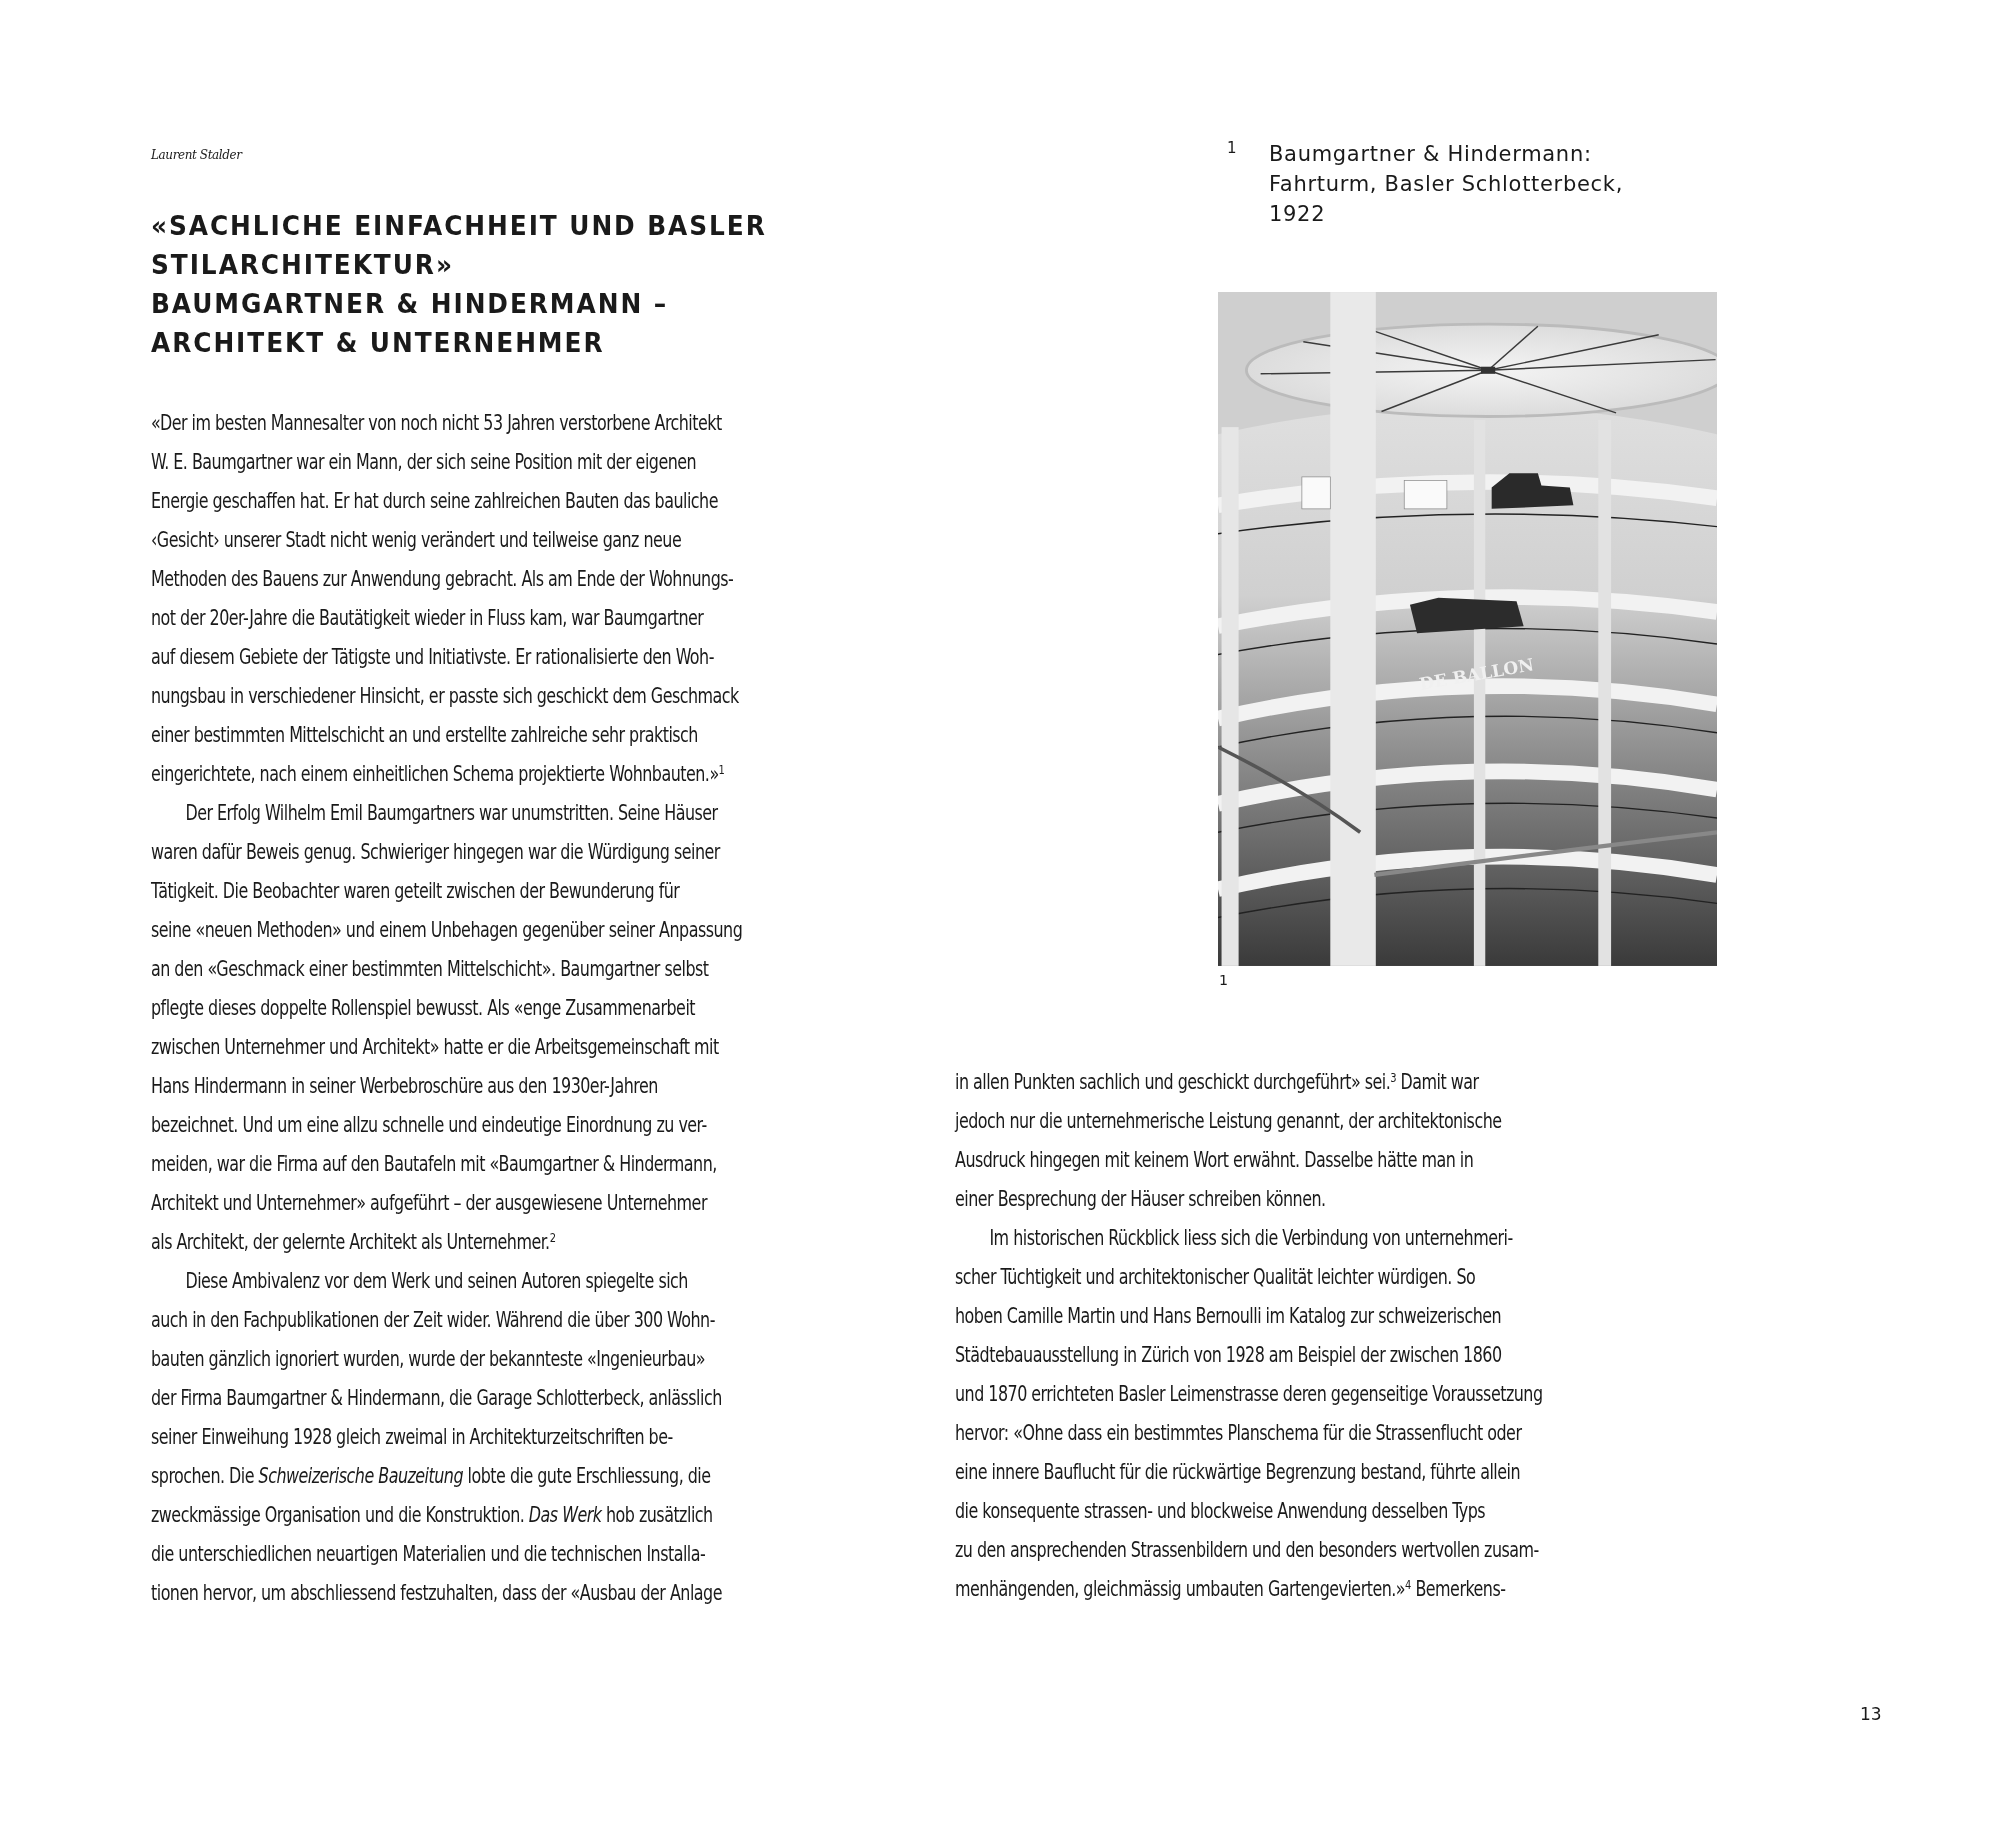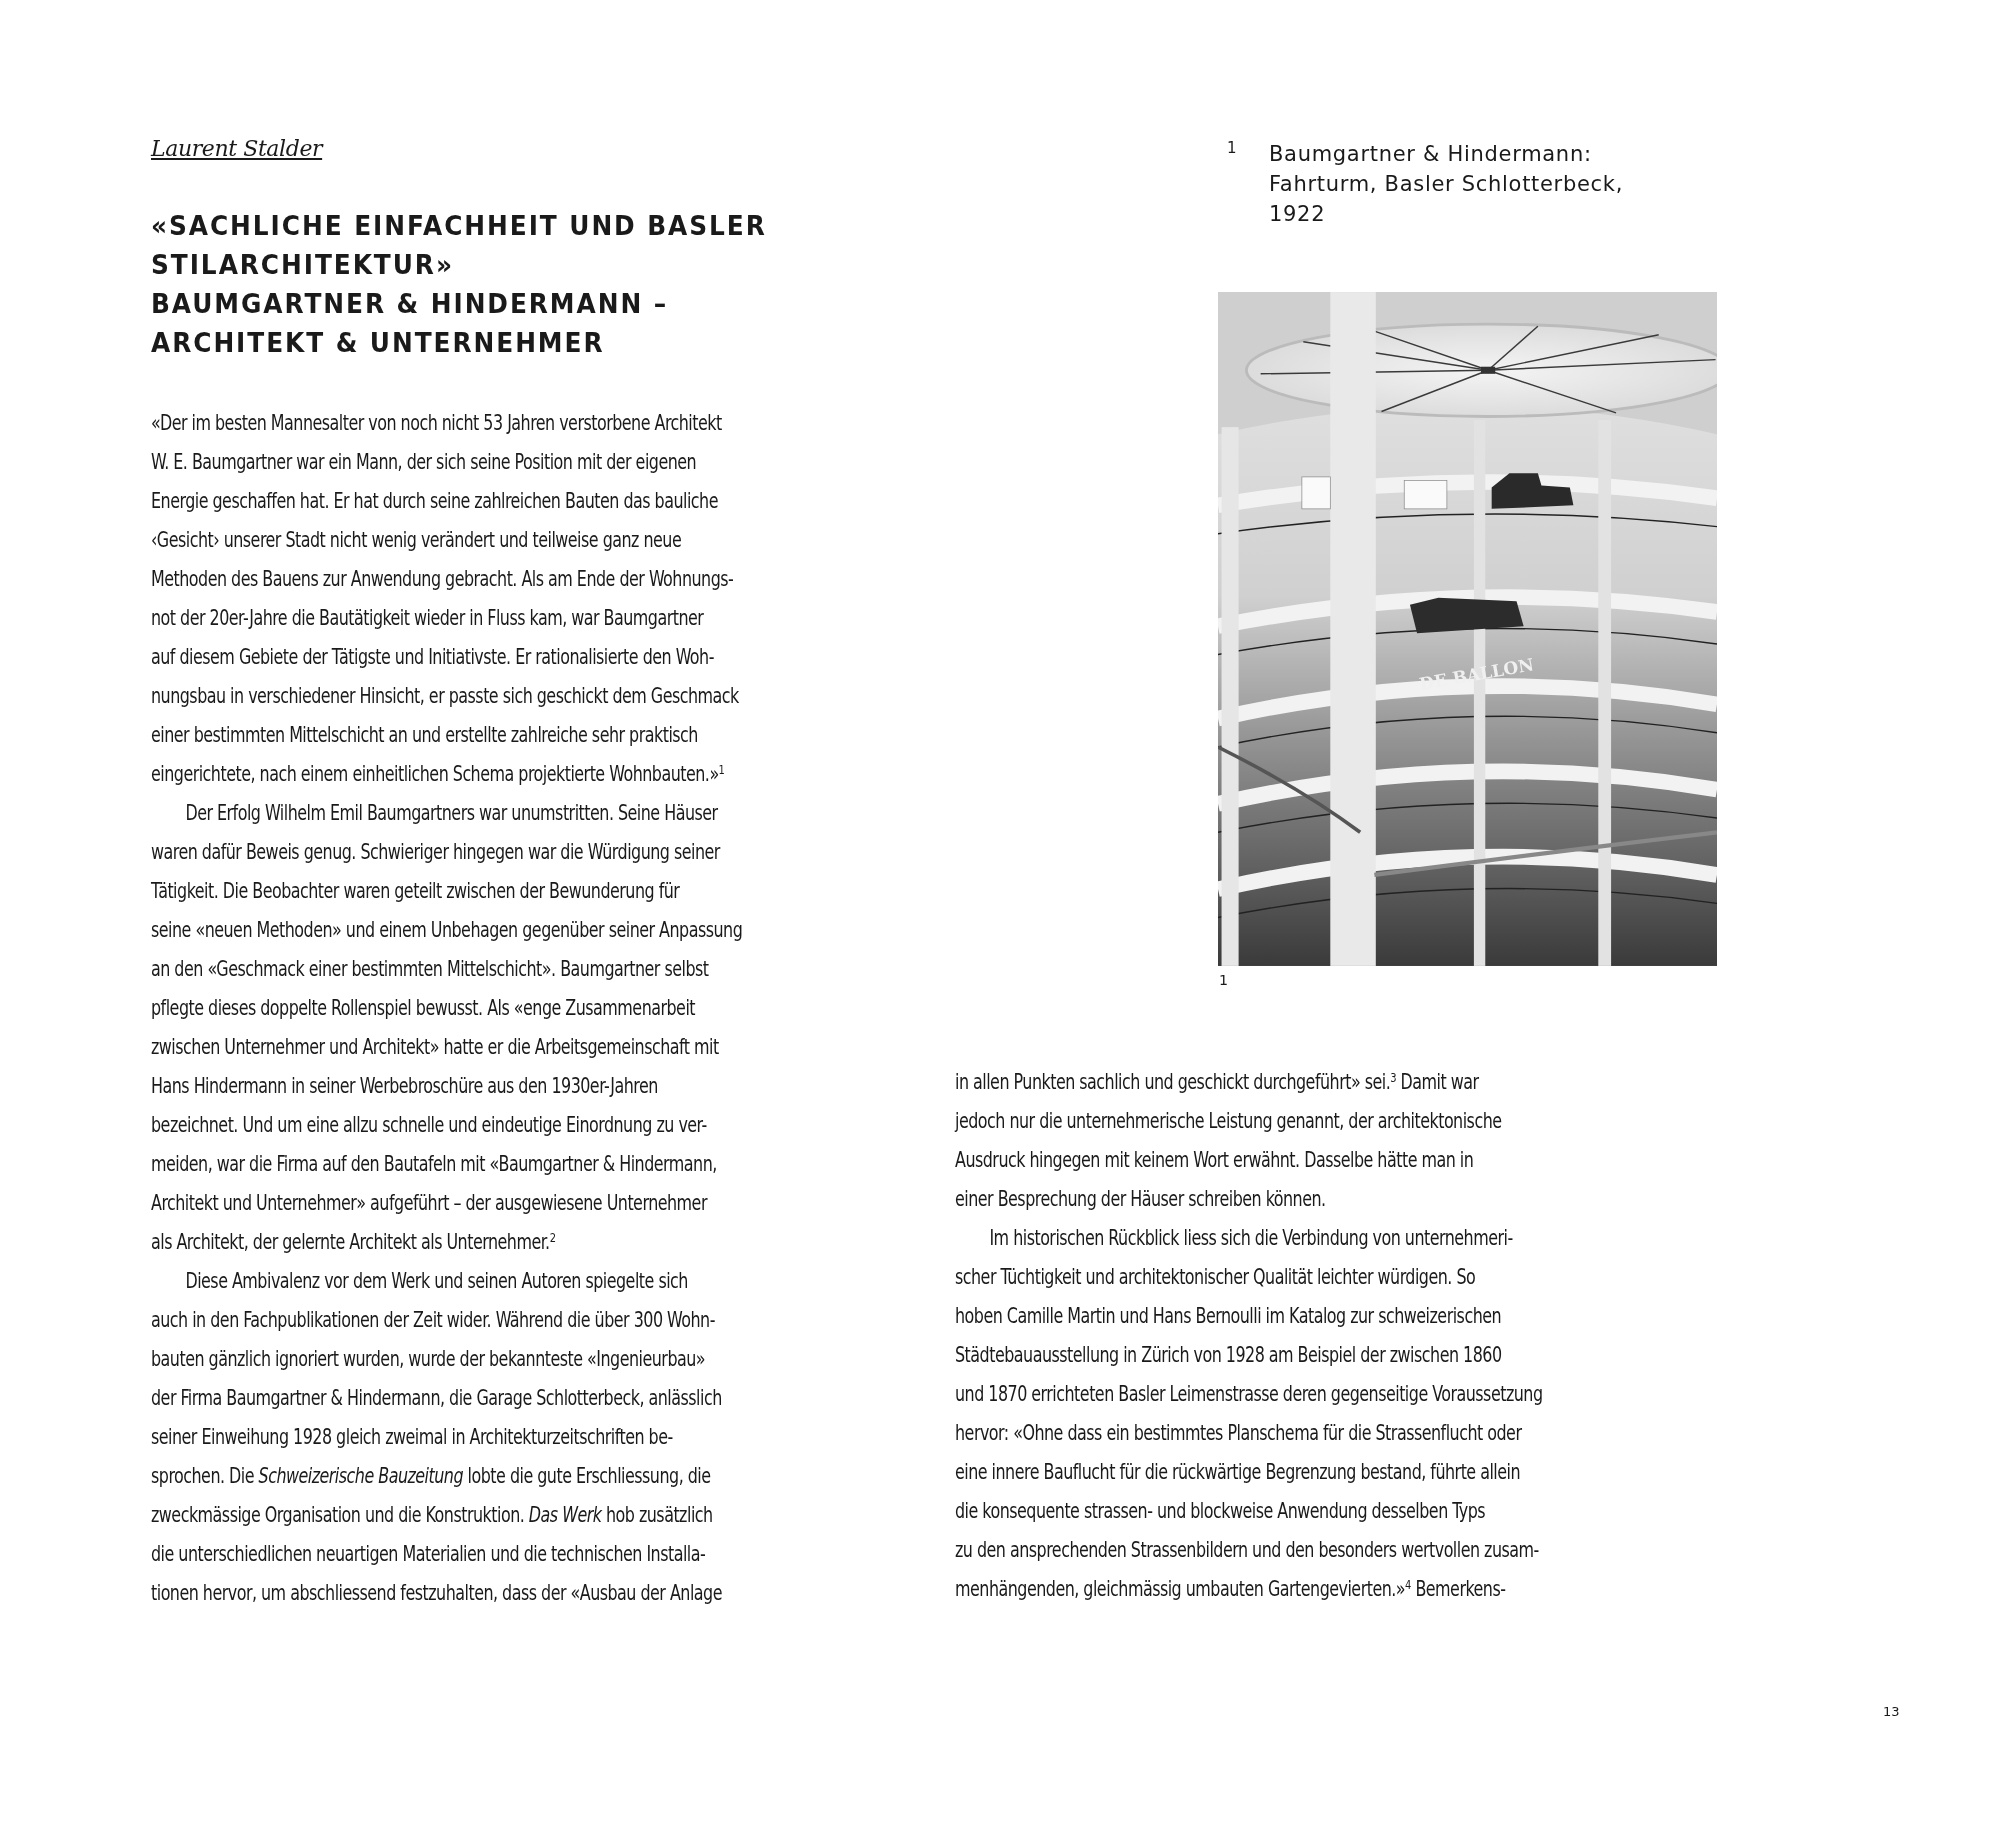--- a/index.html
+++ b/index.html
@@ -1,31 +1,31 @@
 <!DOCTYPE html>
 <html style="font-size:11.4px"><head>
 <meta charset="utf-8">
 <style>
   html, body { margin: 0; padding: 0; background: #ffffff; }
   body { width: 2015px; height: 1847px; position: relative; overflow: hidden; color: #1a1a1a; }
-  .author { position: absolute; left: 151px; top: 136px; font-family: "DejaVu Serif", serif; font-style: italic; font-size: 22px; letter-spacing: -0.4px; text-decoration: underline; }
+  .author { position: absolute; left: 151px; top: 148px; font-family: "DejaVu Serif", serif; font-style: italic; font-size: 12px; letter-spacing: -0.4px; }
   .title { position: absolute; left: 151px; top: 206px; font-family: "DejaVu Sans", sans-serif; font-weight: bold; font-size: 27px; line-height: 39px; letter-spacing: 2.1px; margin: 0; transform: scaleX(0.92); transform-origin: left top; }
   .title div { white-space: nowrap; }
   .col { position: absolute; font-family: "DejaVu Sans Condensed", "DejaVu Sans", sans-serif; font-size: 20.6px; line-height: 39px; letter-spacing: -0.6px; }
   .col .line { white-space: nowrap; display: block; }
   .col .indent { padding-left: 40px; }
   .col-left { left: 151px; top: 404px; width: 789px; transform: scaleX(0.86); transform-origin: left top; }
   .col-right { left: 955px; top: 1063px; width: 803px; transform: scaleX(0.86); transform-origin: left top; }
   sup { font-size: 12.8px; vertical-align: 7.1px; line-height: 0; }
   i { font-style: italic; }
   .caption-num { position: absolute; left: 1227px; top: 139px; font-family: "DejaVu Sans", sans-serif; font-size: 15px; }
   .caption { position: absolute; left: 1269px; top: 139px; font-family: "DejaVu Sans", sans-serif; font-size: 21px; line-height: 30px; letter-spacing: 0.7px; }
   .figure { position: absolute; left: 1218px; top: 292px; width: 499px; height: 674px; overflow: hidden; background: #9a9a9a; }
   .fig-num { position: absolute; left: 1219px; top: 972px; font-family: "DejaVu Sans", sans-serif; font-size: 14.2px; }
-  .page-number { position: absolute; left: 1860px; top: 1704px; font-family: "DejaVu Sans", sans-serif; font-size: 13px; margin-left: 23px; }
+  .page-number { position: absolute; left: 1860px; top: 1704px; font-family: "DejaVu Sans", sans-serif; font-size: 17px; }
 </style>
 </head>
 <body>
 
 <div class="author">Laurent Stalder</div>
 
 <h1 class="title">
   <div>«SACHLICHE EINFACHHEIT UND BASLER</div>
   <div>STILARCHITEKTUR»</div>
   <div>BAUMGARTNER &amp; HINDERMANN –</div>

